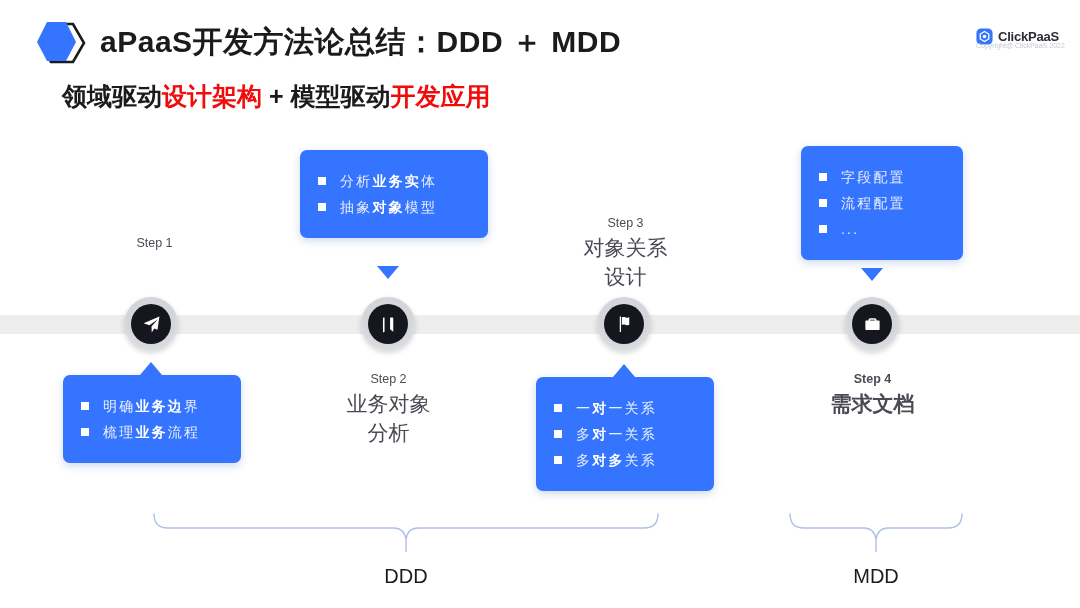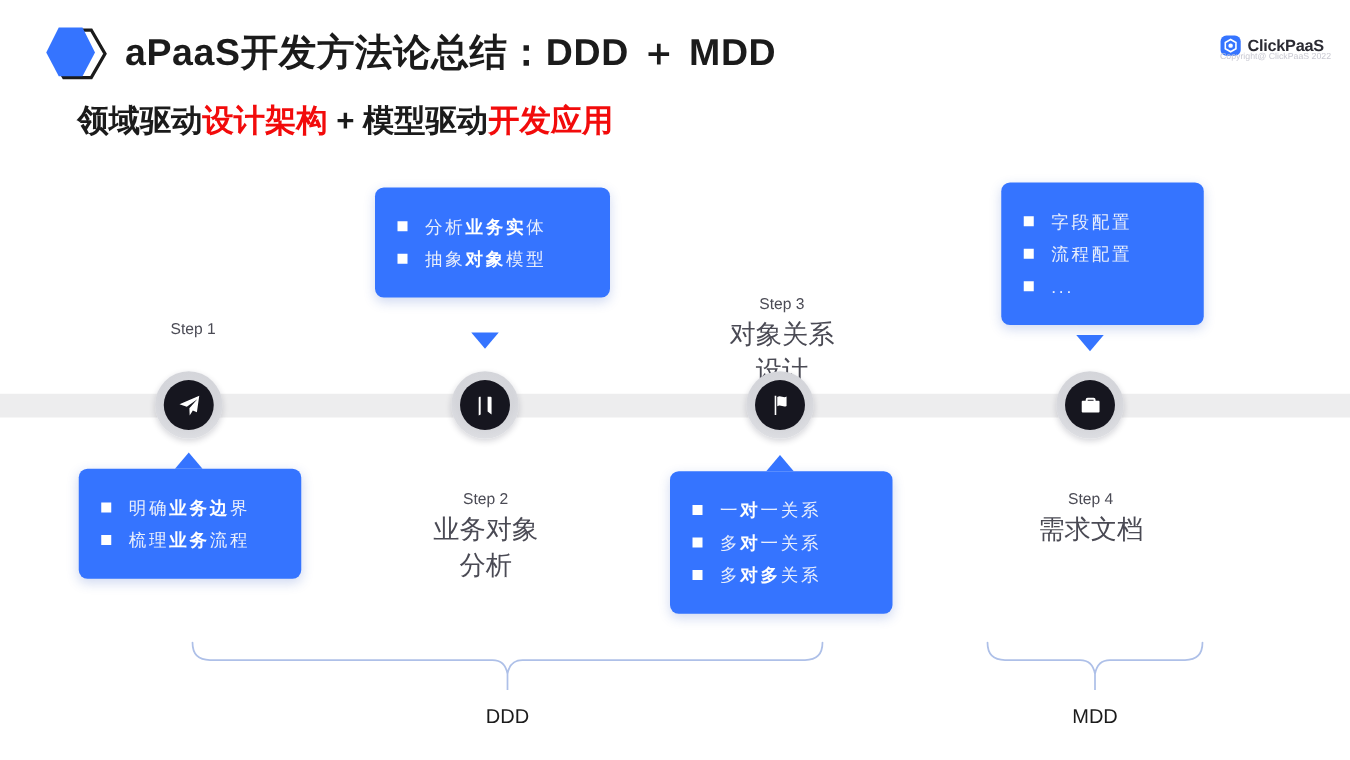--- a/index.html
+++ b/index.html
@@ -101,21 +101,20 @@
   }
   .node-inner svg { width: 19px; height: 19px; fill: #ffffff; }
 
   
   .step-caption { position: absolute; text-align: center; }
   .step-no {
     font-size: 12.5px;
     color: #4b4b55;
     line-height: 20px;
     white-space: nowrap;
-    margin-top: 20px;
   }
   .step-name {
     font-size: 21px;
     color: #4a4a54;
     line-height: 29px;
     white-space: pre-line;
   }
 
   
   .callout {
@@ -154,21 +153,21 @@
   }
   .tail-down { border-top: 13px solid #3574ff; }
   .tail-up   { border-bottom: 13px solid #3574ff; }
 
   
   .brace { position: absolute; }
   .brace svg { display: block; }
   .brace-label {
     position: absolute;
     text-align: center;
-    font-size: 16px;
+    font-size: 20px;
     color: #1b1b1b;
     white-space: nowrap;
   }
 </style>
 </head>
 <body>
 
 <div class="header">
 
   <div class="logo-hex">
@@ -316,21 +315,21 @@
 <div class="tail tail-down" style="left:861px; top:268px;"></div>
 
 <div class="node" style="left:845px; top:297px;">
   <div class="node-inner">
     <svg viewBox="0 0 24 24">
         <path d="M9 4h6a2 2 0 0 1 2 2v1h3a1 1 0 0 1 1 1v10a1 1 0 0 1-1 1H4a1 1 0 0 1-1-1V8a1 1 0 0 1 1-1h3V6a2 2 0 0 1 2-2zm0 3h6V6H9zm2.2 5.5h1.6v2h-1.6z"></path>
       </svg>
   </div>
 </div>
 
-<div class="step-caption" style="left:795px; top:369px; width:155px;">
+<div class="step-caption" style="left:795px; top:369px; width:155px;font-weight:bold;">
   <div class="step-no">Step 4</div>
   <div class="step-name">需求文档</div>
 </div>
 
 <div class="brace" style="left:152px; top:512px;">
   <svg width="508" height="42" viewBox="0 0 508 42">
     <path d="M2 2 Q2 16 16 16 L242 16 Q252 16 254 27 L254 40 L254 27 Q256 16 266 16 L492 16 Q506 16 506 2" fill="none" stroke="#aec0e8" stroke-width="1.4" stroke-linecap="round"></path>
   </svg>
 </div>
 <div class="brace-label" style="left:336px; top:565px; width:140px;">DDD</div>

